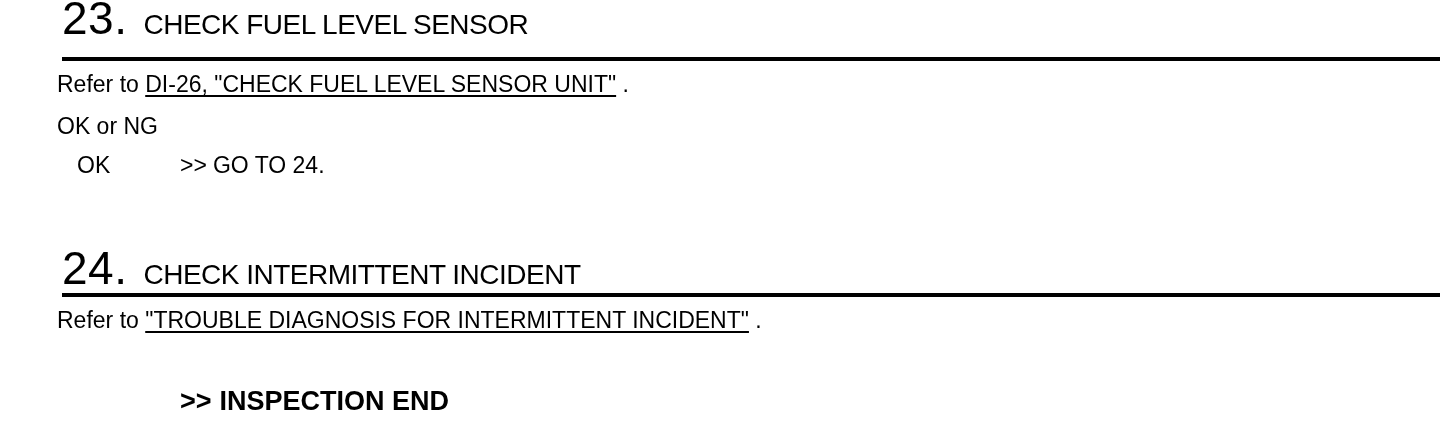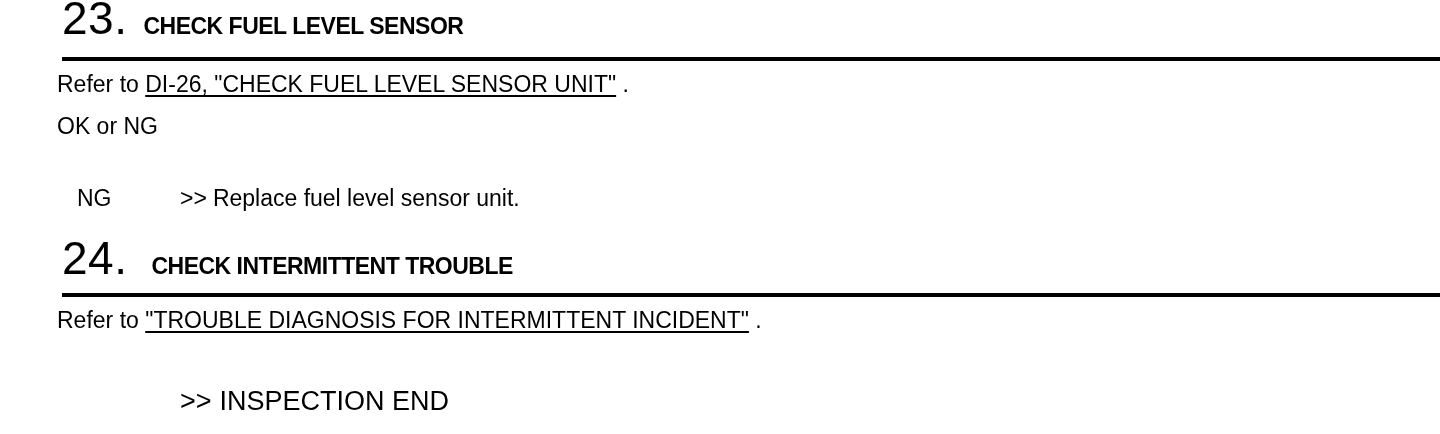--- a/index.html
+++ b/index.html
@@ -25,22 +25,22 @@
     align-items: baseline;
     line-height: 1;
     white-space: nowrap;
   }
   .step-number {
     font-size: 46px;
     font-weight: 400;
     letter-spacing: 0.5px;
   }
   .step-title {
-    font-size: 23px;
-    font-weight: 700;
+    font-size: 28px;
+    font-weight: 400;
     letter-spacing: -0.5px;
     margin-left: 16px;
   }
 
   
   .heading-rule {
     left: 22px;
     width: 1408px;
     height: 4px;
     background: #000000;
@@ -74,21 +74,21 @@
   .result-label {
     display: inline-block;
     width: 103px;
   }
   .result-arrow { margin-right: 6px; }
 
   
   .final-row {
     left: 140px;
     font-size: 27px;
-    font-weight: 400;
+    font-weight: 700;
     line-height: 1;
     white-space: nowrap;
     text-align: right;
   }
   .final-arrow { margin-right: 8px; }
 </style>
 </head>
 <body>
 
 <div class="page">
@@ -96,26 +96,26 @@
   <div class="abs step-heading" style="left:22px; top:-5px;">
     <span class="step-number">23.</span>
     <span class="step-title">CHECK FUEL LEVEL SENSOR</span>
   </div>
   <div class="abs heading-rule" style="top:57px;"></div>
 
   <div class="abs body-line" style="left:17px; top:73px;"><span>Refer to </span><a class="ref-link">DI-26, "CHECK FUEL LEVEL SENSOR UNIT"</a><span> .</span></div>
 
   <div class="abs body-line underlined" style="left:17px; top:115px;">OK or NG</div>
 
+  <div class="abs result-row" style="top:154px;"><span class="result-label">OK</span><span class="result-arrow">&gt;&gt;</span><span class="result-action">GO TO 24.</span></div>
 
-  <div class="abs result-row" style="top:187px;"><span class="result-label">NG</span><span class="result-arrow">&gt;&gt;</span><span class="result-action">Replace fuel level sensor unit.</span></div>
 
-  <div class="abs step-heading" style="left:22px; top:235px;gap:8px;">
+  <div class="abs step-heading" style="left:22px; top:245px;">
     <span class="step-number">24.</span>
-    <span class="step-title">CHECK INTERMITTENT TROUBLE</span>
+    <span class="step-title">CHECK INTERMITTENT INCIDENT</span>
   </div>
   <div class="abs heading-rule" style="top:293px;"></div>
 
   <div class="abs body-line" style="left:17px; top:309px;"><span>Refer to </span><a class="ref-link">"TROUBLE DIAGNOSIS FOR INTERMITTENT INCIDENT"</a><span> .</span></div>
 
   <div class="abs final-row" style="top:388px;"><span class="final-arrow">&gt;&gt;</span><span>INSPECTION END</span></div>
 
 </div>
 
 </body></html>

